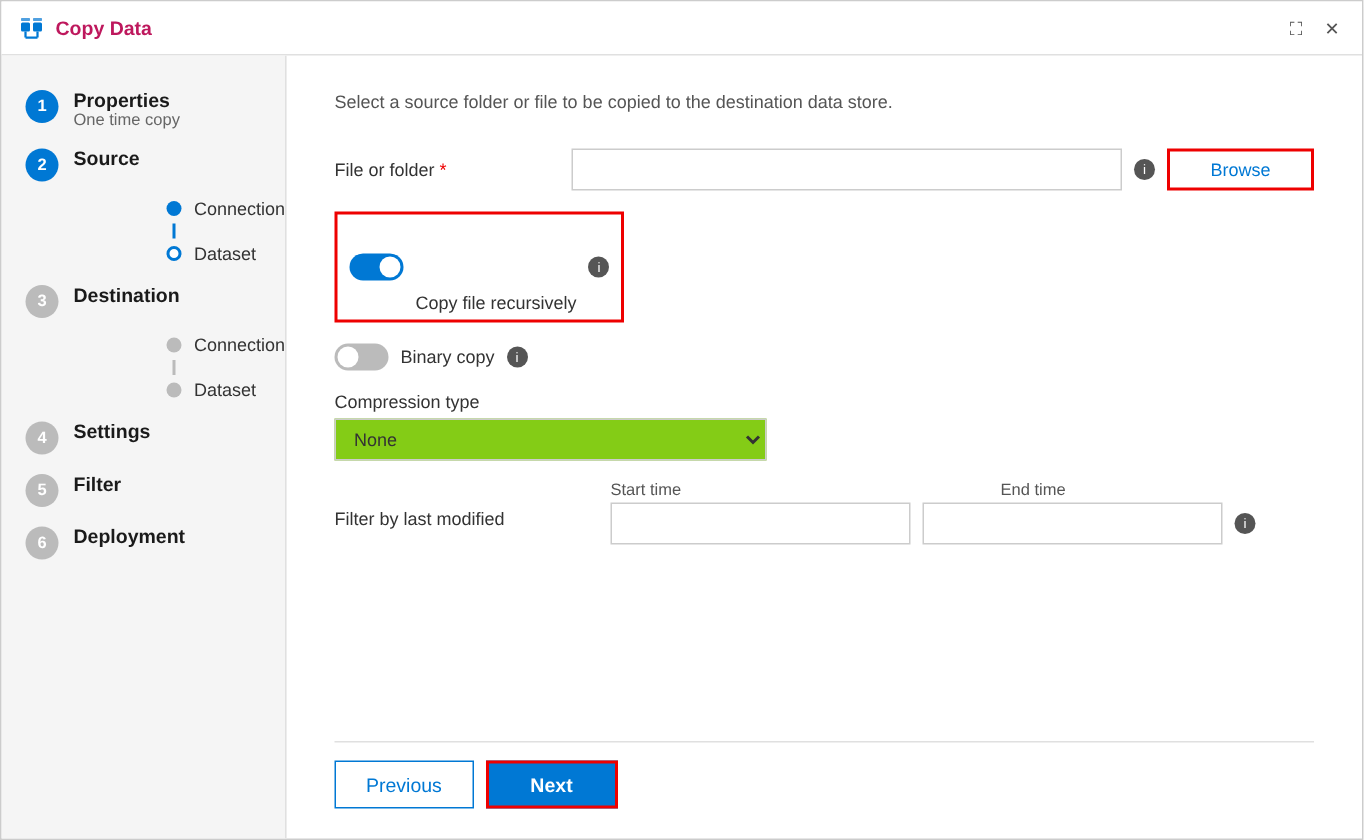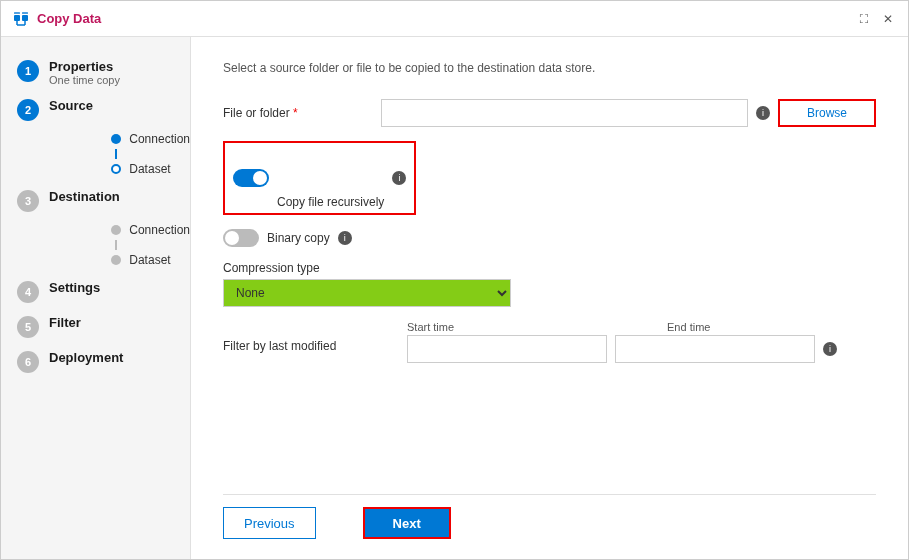--- a/index.html
+++ b/index.html
@@ -300,21 +300,20 @@
     }
     .btn-next {
       height: 32px;
       padding: 0 28px;
       border: 2px solid #e00;
       background: #0078d4;
       color: #fff;
       font-size: 13px;
       cursor: pointer;
       font-weight: 600;
-      margin-left: 39px;
     }
   </style>
 </head>
 <body>
 
 <div class="window">
 
   <div class="title-bar">
     <div class="title-bar-icon">
       <svg width="16" height="16" viewBox="0 0 16 16">

